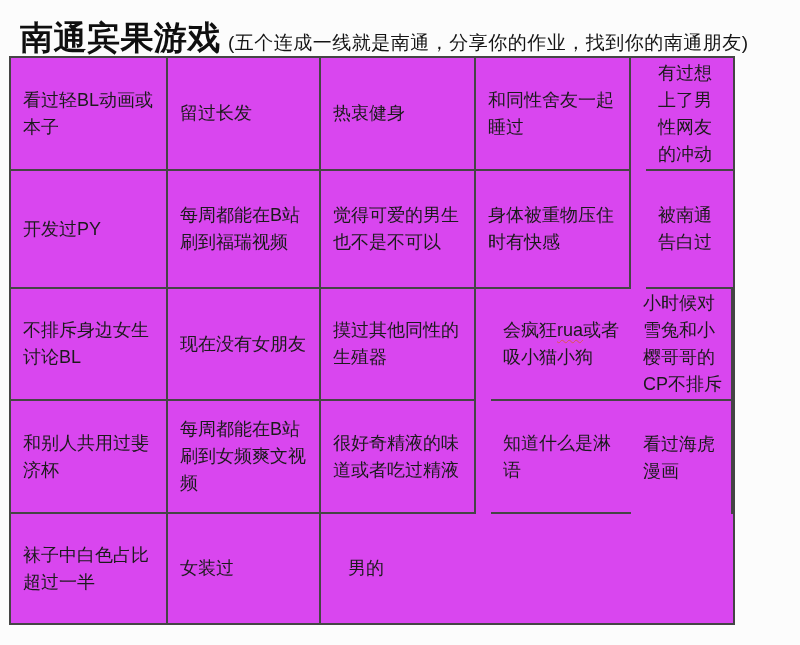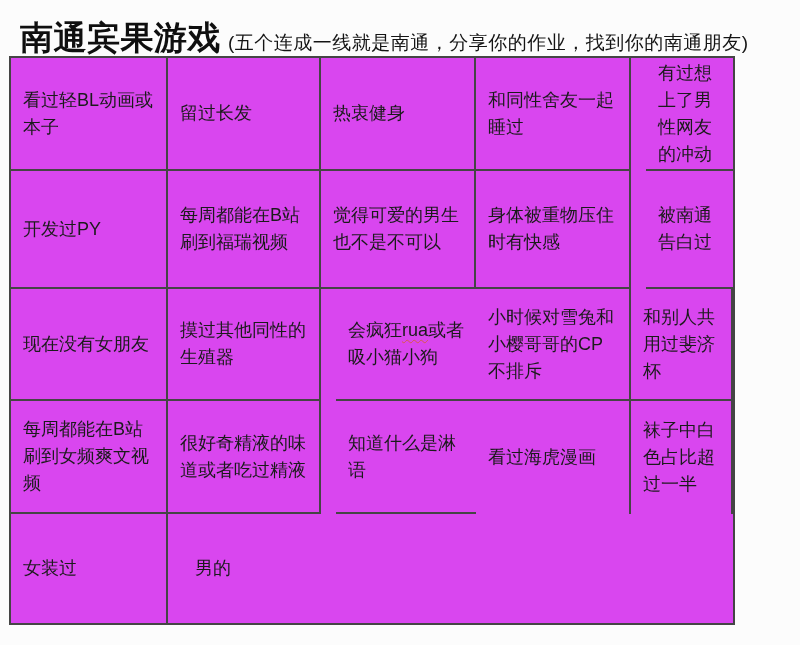--- a/index.html
+++ b/index.html
@@ -104,20 +104,23 @@
       <span class="cell-text">觉得可爱的男生也不是不可以</span>
     </div>
   <div class="cell">
       <span class="cell-text">身体被重物压住时有快感</span>
     </div>
   <div class="cell last-col">
       <span class="cell-text">被南通告白过</span>
     </div>
 
   <div class="cell">
+      <span class="cell-text">不排斥身边女生讨论BL</span>
+    </div>
+  <div class="cell">
       <span class="cell-text">现在没有女朋友</span>
     </div>
   <div class="cell">
       <span class="cell-text">摸过其他同性的生殖器</span>
     </div>
   <div class="cell last-col">
       <span class="cell-text">会疯狂<span class="wavy">rua</span>或者吸小猫小狗</span>
     </div>
 
   <div class="cell">

